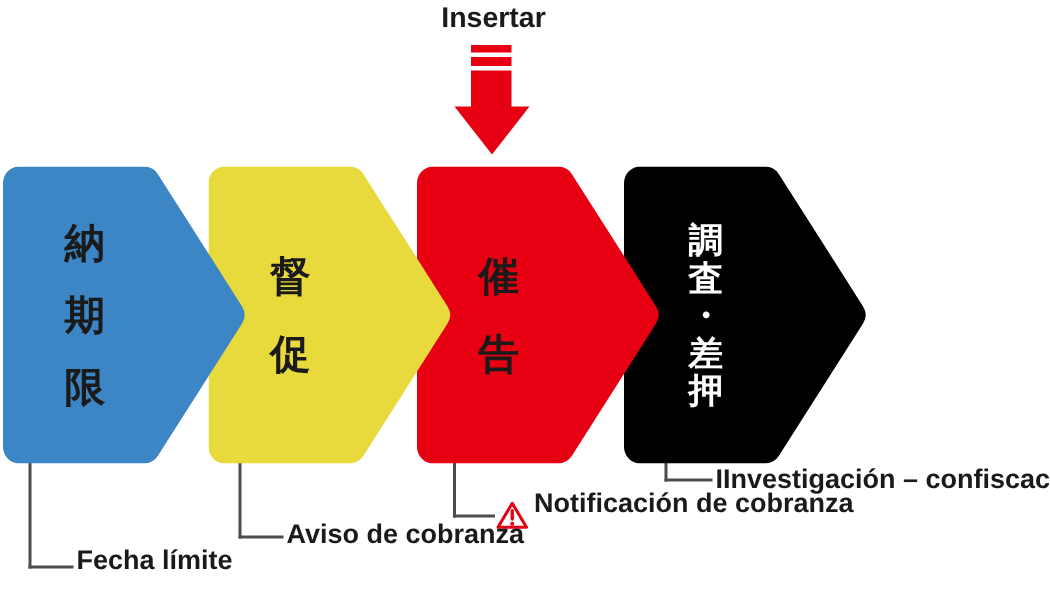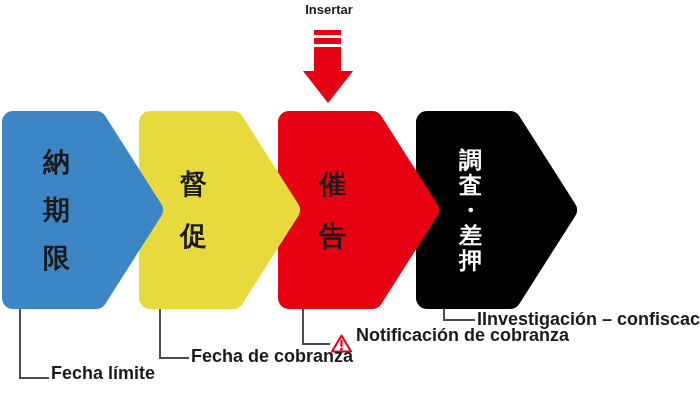--- a/index.html
+++ b/index.html
@@ -49,21 +49,21 @@
   }
   #stage-1 .jp, #stage-2 .jp { line-height: 52px; }
   #stage-3 .jp { font-size: 23px; line-height: 25px; }
 
   
   .insert-label {
     position: absolute;
     left: 289px; top: 2px;
     width: 80px;
     text-align: center;
-    font-size: 13px;
+    font-size: 19px;
     font-weight: bold;
     color: #1a1a1a;
     white-space: nowrap;
   }
   .insert-arrow {
     position: absolute;
     left: 303px; top: 28px;
     width: 50px; height: 76px;
   }
 
@@ -149,15 +149,15 @@
 <div class="connector" id="conn-2"></div>
 <div class="connector" id="conn-3"></div>
 
 <svg class="warning-icon" viewBox="0 0 23 21" style="color: rgb(230, 0, 18);">
   <path d="M 11.5,2.5 L 21,18.5 L 2,18.5 Z" fill="#ffffff" stroke="currentColor" stroke-width="2" stroke-linejoin="round"></path>
   <line x1="11.5" y1="7.5" x2="11.5" y2="13" stroke="currentColor" stroke-width="2.2" stroke-linecap="round"></line>
   <circle cx="11.5" cy="16.2" r="1.4" fill="currentColor"></circle>
 </svg>
 
 <div class="step-label" id="label-0">Fecha límite</div>
-<div class="step-label" id="label-1">Fecha de cobranza</div>
+<div class="step-label" id="label-1">Aviso de cobranza</div>
 <div class="step-label" id="label-2">Notificación de cobranza</div>
 <div class="step-label" id="label-3">IInvestigación – confiscación</div>
 
 </body></html>

